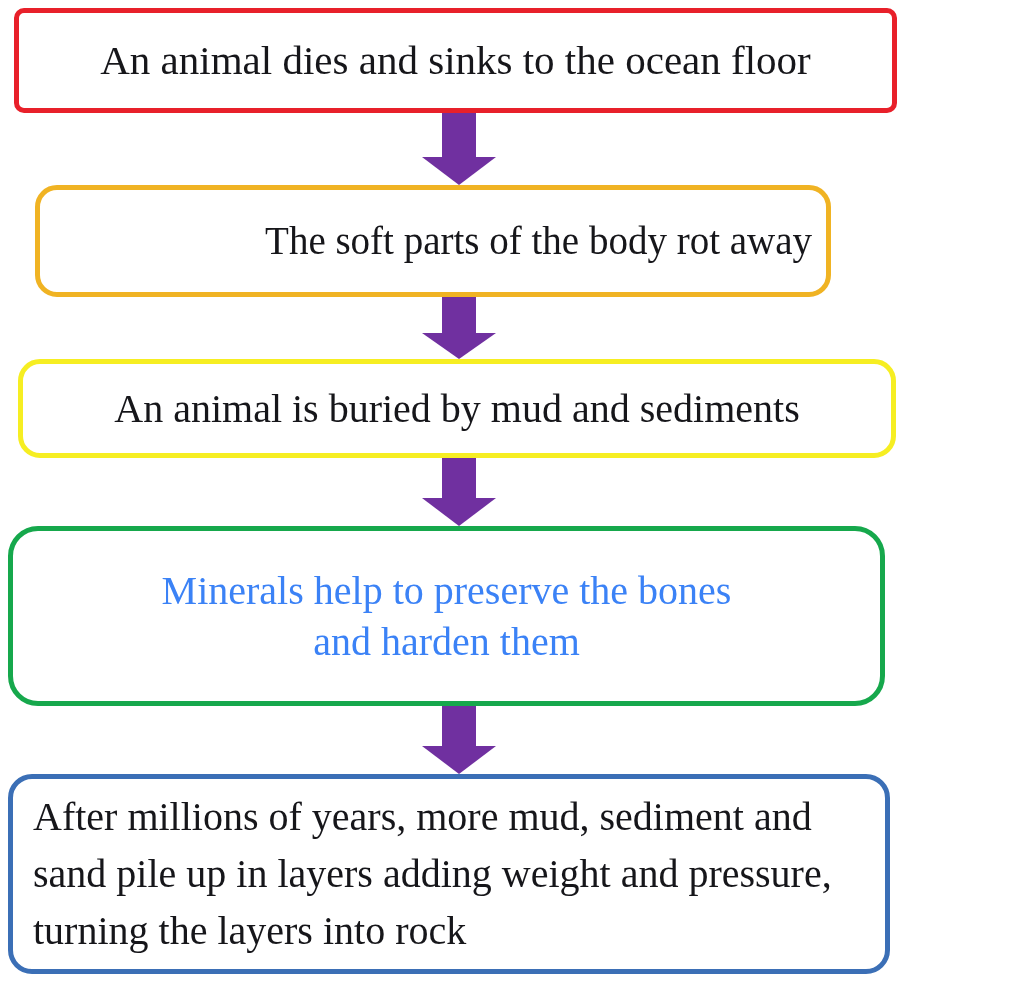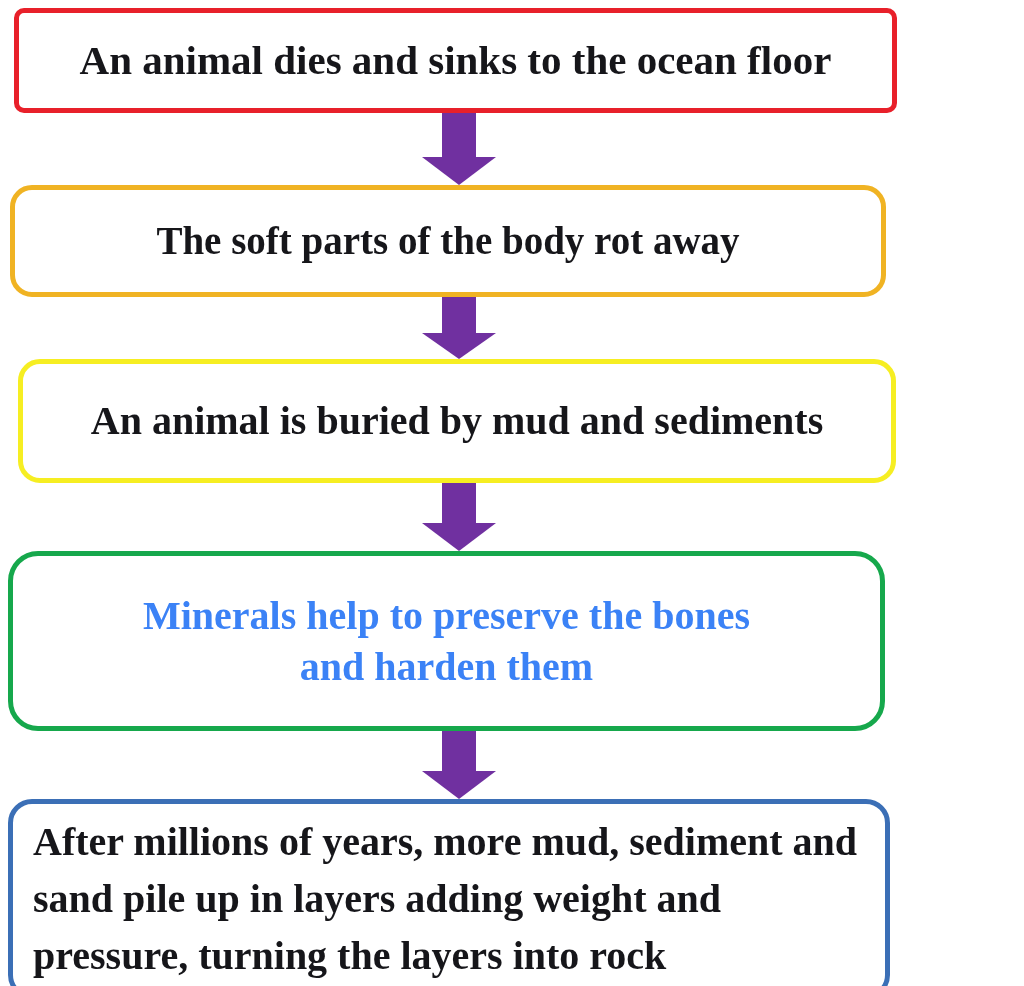--- a/index.html
+++ b/index.html
@@ -22,52 +22,52 @@
     width: 1024px;
   }
   .step {
     position: relative;
     box-sizing: border-box;
     background: #ffffff;
     display: flex;
     align-items: center;
     justify-content: center;
     text-align: center;
-    font-weight: bold;
   }
   .step-text {
     color: #16161a;
     line-height: 1.28;
     padding: 0 14px;
     white-space: pre-line;
   }
 
   
   #step-0 {
     margin: 8px 0 0 14px;
     width: 883px;
     height: 105px;
     border: 5px solid #e8202a;
     border-radius: 10px;
   }
   #step-0 .step-text { font-size: 41px; }
 
   #step-1 {
-    margin: 0 0 0 10px;
-    width: 876px;
+    margin: 0 0 0 35px;
+    width: 796px;
     height: 112px;
     border: 5px solid #f0b323;
     border-radius: 22px;
+    justify-content: flex-end;
   }
   #step-1 .step-text { font-size: 39px; }
 
   #step-2 {
     margin: 0 0 0 18px;
     width: 878px;
-    height: 124px;
+    height: 99px;
     border: 5px solid #f6ee22;
     border-radius: 22px;
   }
   #step-2 .step-text { font-size: 40px; }
 
   #step-3 {
     margin: 0 0 0 8px;
     width: 877px;
     height: 180px;
     border: 5px solid #16a84c;

